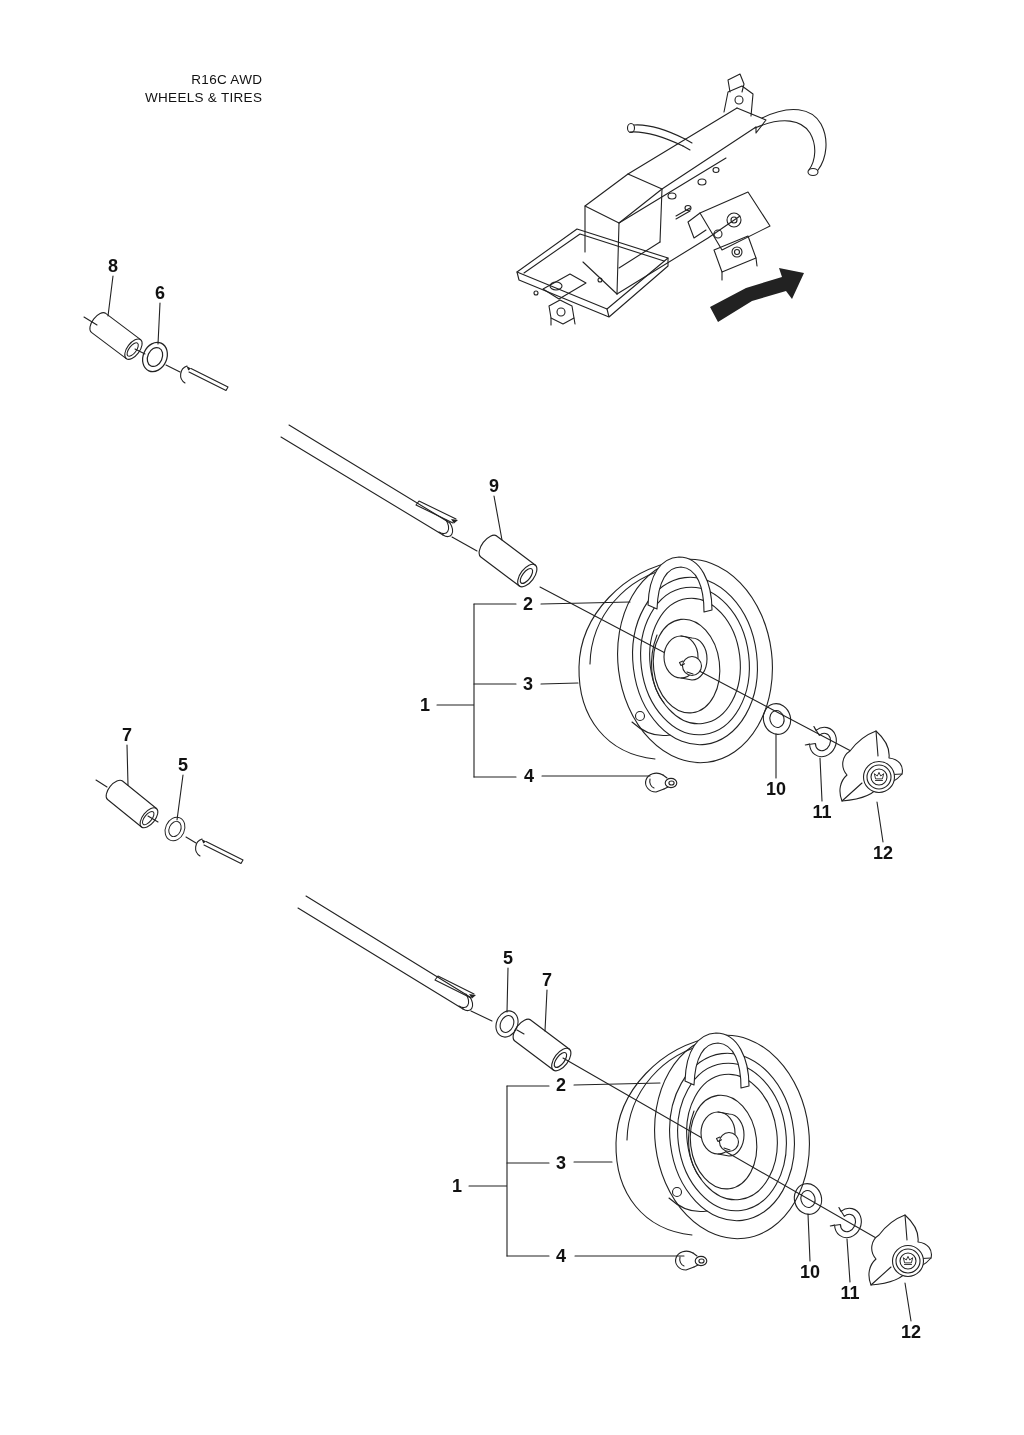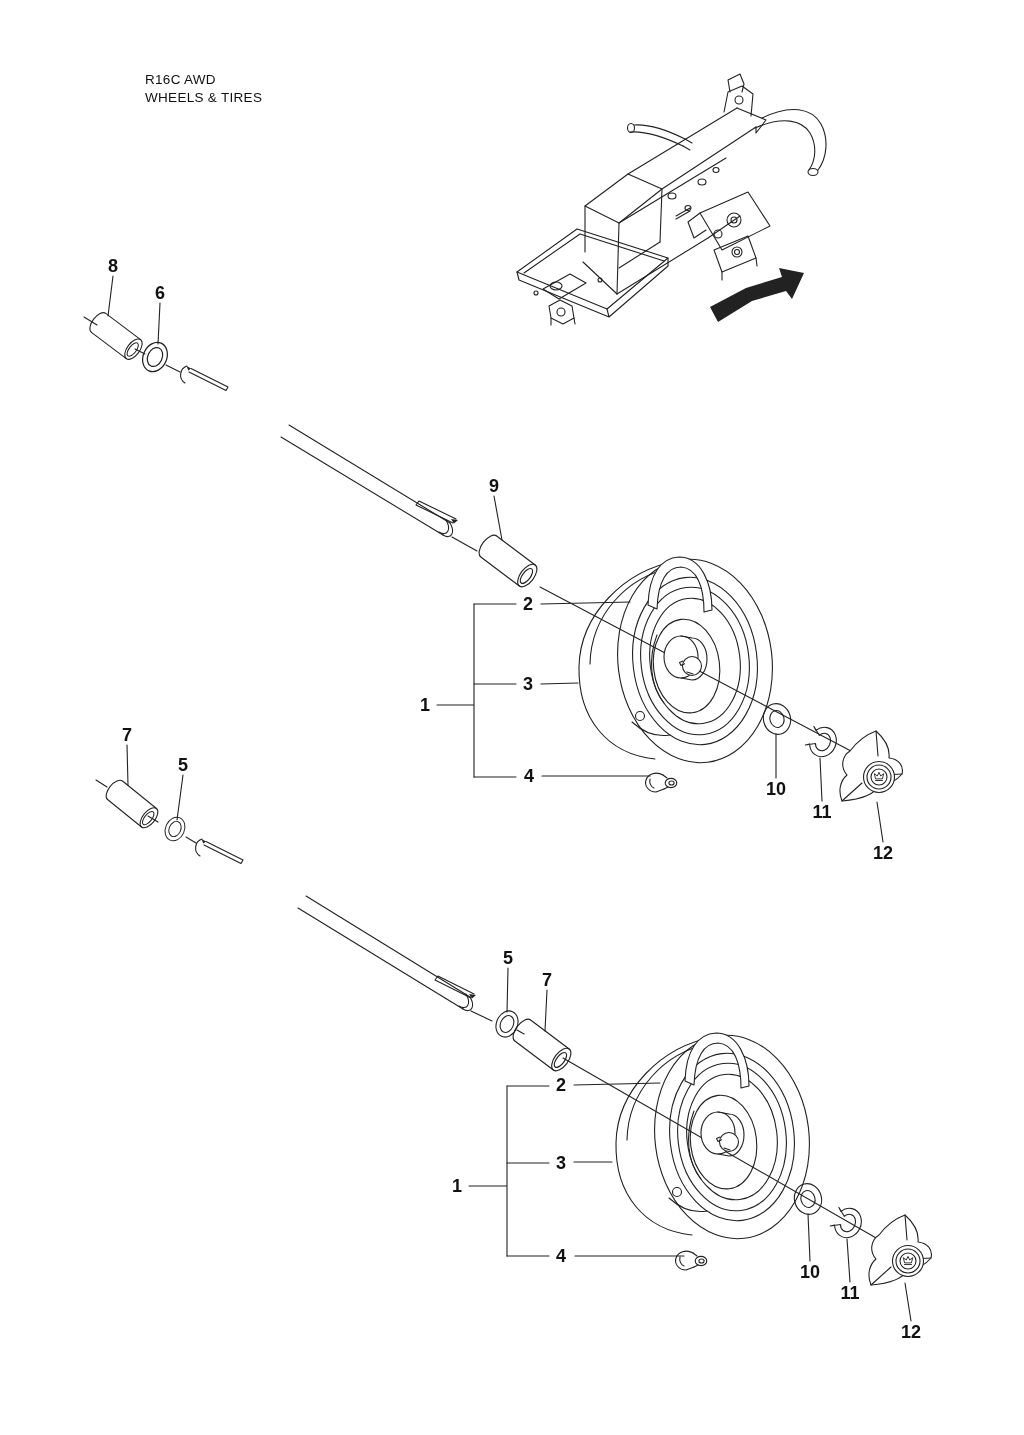--- a/index.html
+++ b/index.html
@@ -1,19 +1,19 @@
 <!DOCTYPE html>
 <html><head>
 <meta charset="utf-8">
 <style>
   html,body{margin:0;padding:0;background:#fff;}
   .page{position:relative;width:1024px;height:1435px;background:#ffffff;overflow:hidden;
         font-family:"Liberation Sans",sans-serif;color:#111;}
   .titleblock{position:absolute;left:145px;top:71px;font-size:13.5px;line-height:18px;
-        letter-spacing:.3px;color:#111;white-space:nowrap;}
+        letter-spacing:.3px;color:#111;white-space:nowrap;text-align:right;}
   #art{position:absolute;left:0;top:0;}
   #art *{stroke:#222;stroke-width:1.1;fill:none;stroke-linecap:round;stroke-linejoin:round;}
   #art .solid{fill:#222;stroke:none;}
   #art .fillw{fill:#ffffff;}
   #art .thin{stroke-width:0.9;}
   .co{position:absolute;transform:translate(-50%,-50%);font-weight:bold;font-size:18px;
       line-height:18px;color:#111;white-space:nowrap;}
 </style>
 </head>
 <body>

